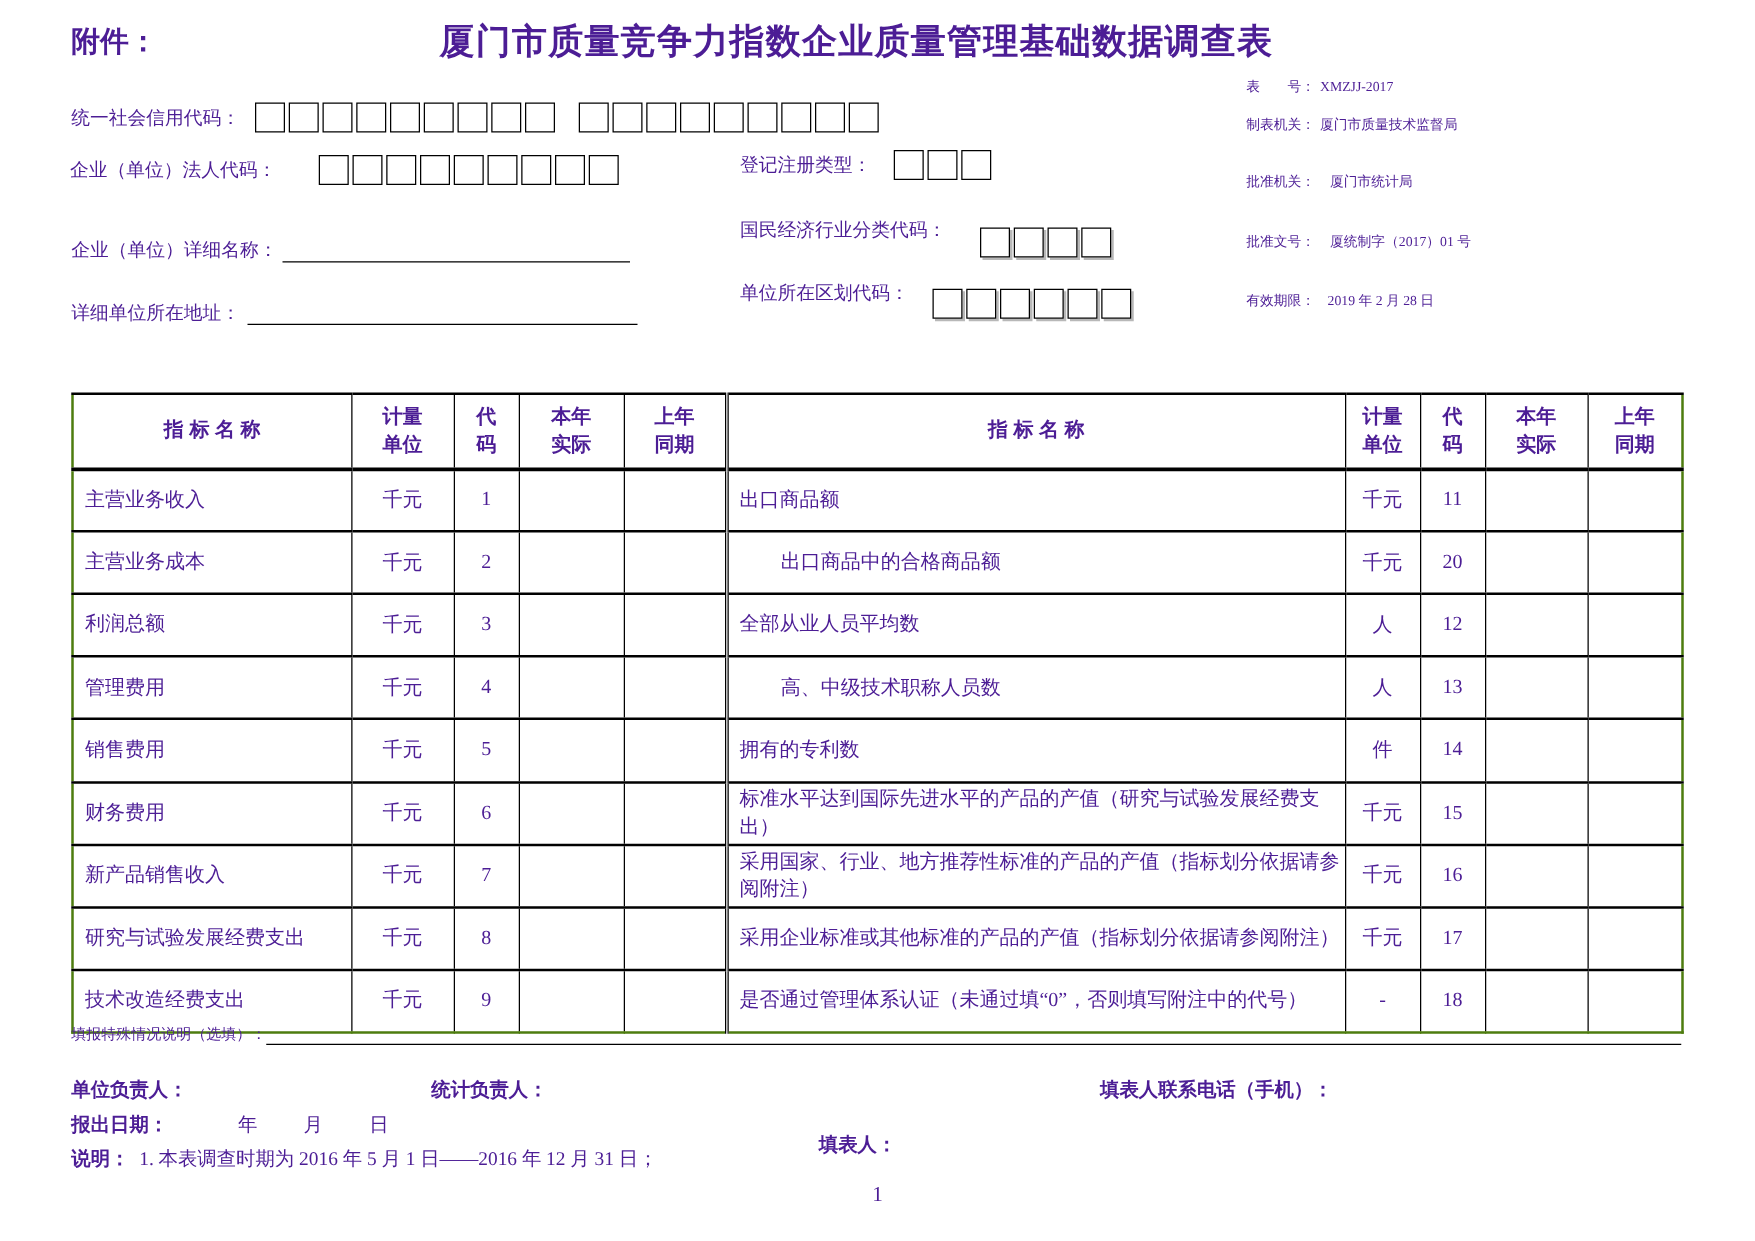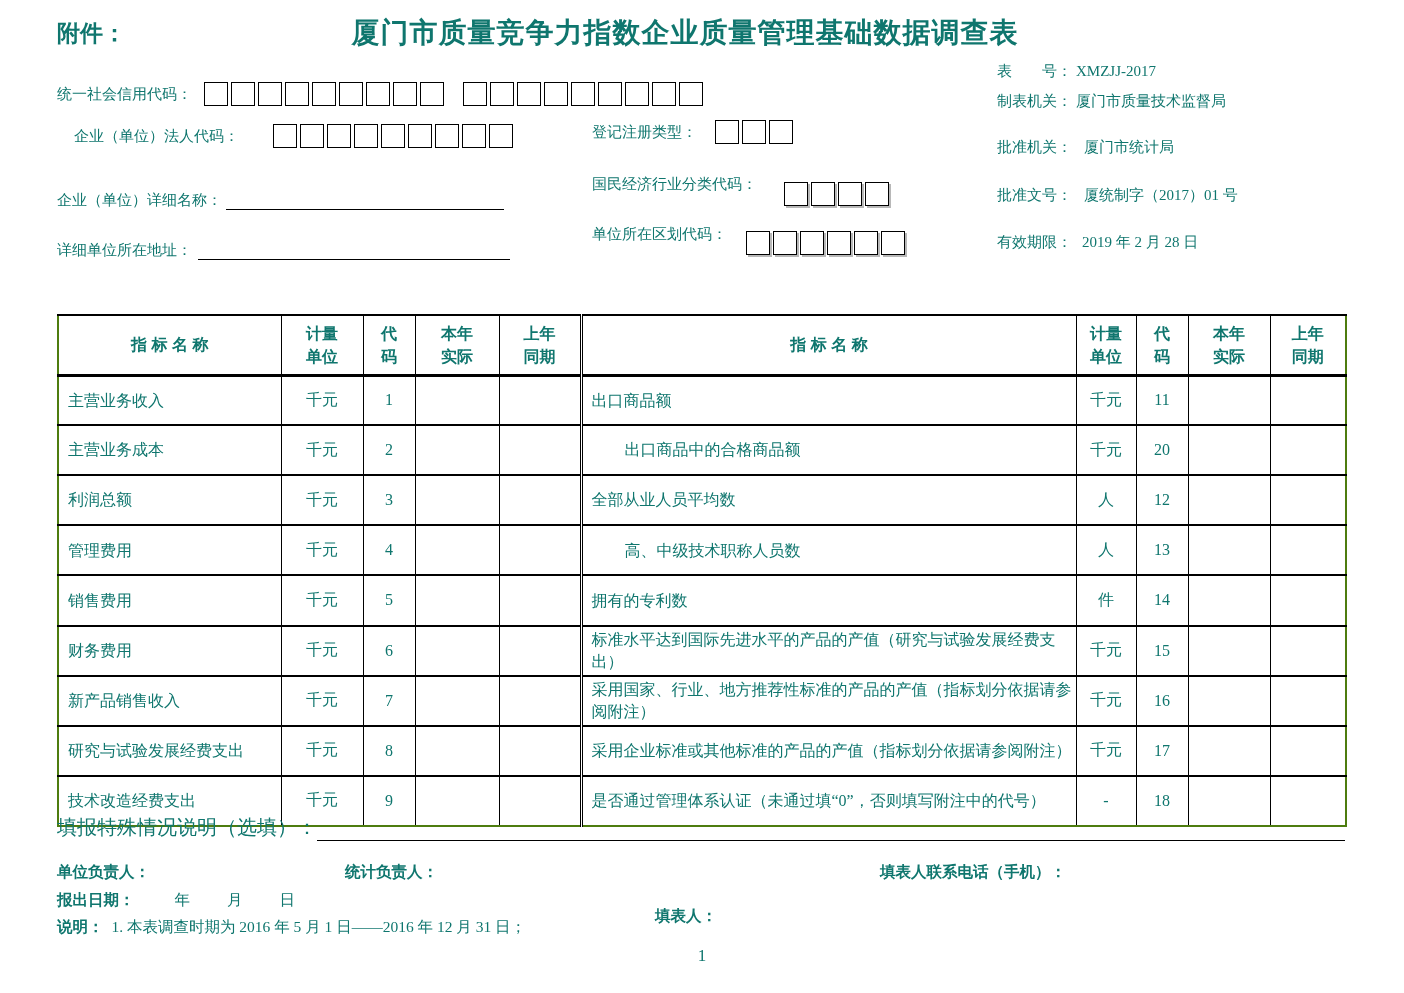--- a/index.html
+++ b/index.html
@@ -1,39 +1,39 @@
 <!DOCTYPE html>
 <html><head>
 <meta charset="utf-8">
 <style>
   * { margin:0; padding:0; box-sizing:border-box; }
   html,body { background:#ffffff; }
   .page {
     position:relative; width:1404px; height:993px; background:#ffffff;
-    color:#0f766e; font-family:"Liberation Serif","DejaVu Serif",serif;
+    color:#4c1d95; font-family:"Liberation Serif","DejaVu Serif",serif;
     overflow:hidden;
   }
   .abs { position:absolute; }
   .hei { font-family:"Liberation Sans","DejaVu Sans",sans-serif; font-weight:bold; }
 
   
   .attachment { left:57px; top:18px; font-size:23px; }
   .doc-title { left:0; width:1370px; top:14px; text-align:center; font-size:28px; letter-spacing:1px; }
 
   
   .field-row { display:flex; align-items:center; white-space:nowrap; }
   .flabel { font-size:15px; }
   .boxes { display:flex; }
   .box { width:24px; height:24px; border:1px solid #000; margin-right:3px; background:#fff; }
   .box.shadow { box-shadow:2px 2px 0 rgba(0,0,0,0.28); }
   .group-gap { width:16px; }
   .writeline { display:inline-block; border-bottom:1px solid #000; height:20px; }
 
   
-  .meta-line { font-size:15px; white-space:nowrap; }
+  .meta-line { font-size:11px; white-space:nowrap; }
   .meta-line .val { margin-left:4px; }
 
   
   table.main {
     position:absolute; left:57px; top:270px; width:1231px; height:513px;
     border-collapse:collapse; table-layout:fixed; border:2px solid #4d7c0f;margin-top:44px;
   }
   table.main th, table.main td { border:1px solid #000; border-top-width:2px; overflow:hidden; }
   table.main thead th {
     font-family:"Liberation Sans","DejaVu Sans",sans-serif; font-weight:bold;
@@ -42,21 +42,21 @@
   table.main thead th { border-bottom:3px solid #000; }
   table.main tbody td { font-size:16px; height:50px; }
   td.name { text-align:left; padding-left:9px; line-height:1.35; }
   td.name.indent { padding-left:42px; }
   td.ctr { text-align:center; }
   td.code { font-size:15px; text-align:center; }
   .half-split { border-left:3px double #000 !important; }
 
   
   .special-row { left:57px; top:814px; width:1288px; display:flex; align-items:flex-end; }
-  .special-row .flabel { font-size:20px; }
+  .special-row .flabel { font-size:12px; }
   .special-row .writeline { flex:1; height:22px; }
   .sig { font-size:15.5px; white-space:nowrap; }
   .pagenum { left:0; width:1404px; top:946px; text-align:center; font-size:17px; }
 </style>
 </head>
 <body>
 
 <div class="page">
 
   <div class="abs attachment hei">附件：</div>
@@ -82,21 +82,21 @@
         <span class="box"></span>
         <span class="box"></span>
         <span class="box"></span>
         <span class="box"></span>
         <span class="box"></span>
     </span>
   </div>
 
   <div class="abs doc-title hei">厦门市质量竞争力指数企业质量管理基础数据调查表</div>
 
-  <div class="abs field-row" style="left:74px; top:124px;gap:28px;">
+  <div class="abs field-row" style="left:56px; top:124px;gap:28px;">
     <span class="flabel" style="margin-right:6px;">企业（单位）法人代码：</span>
     <span class="boxes">
       <span class="box"></span>
         <span class="box"></span>
         <span class="box"></span>
         <span class="box"></span>
         <span class="box"></span>
         <span class="box"></span>
         <span class="box"></span>
         <span class="box"></span>
@@ -306,21 +306,21 @@
     <span class="writeline"></span>
   </div>
 
   <div class="abs sig hei" style="left:57px; top:862px;">单位负责人：</div>
   <div class="abs sig hei" style="left:345px; top:862px;">统计负责人：</div>
   <div class="abs sig hei" style="left:655px; top:906px;">填表人：</div>
   <div class="abs sig hei" style="left:880px; top:862px;">填表人联系电话（手机）：</div>
 
   <div class="abs sig" style="left:57px; top:890px;">
     <span class="hei">报出日期：</span>
-    <span style="margin-left:36px; letter-spacing:2px;">年　　月　　日</span>
+    <span style="margin-left:52px; letter-spacing:2px;">年　　月　　日</span>
   </div>
 
   <div class="abs sig" style="left:57px; top:917px;">
     <span class="hei">说明：</span>
     <span style="margin-left:4px; font-size:15.5px;">1. 本表调查时期为 2016 年 5 月 1 日——2016 年 12 月 31 日；</span>
   </div>
 
   <div class="abs pagenum">1</div>
 
 </div>

